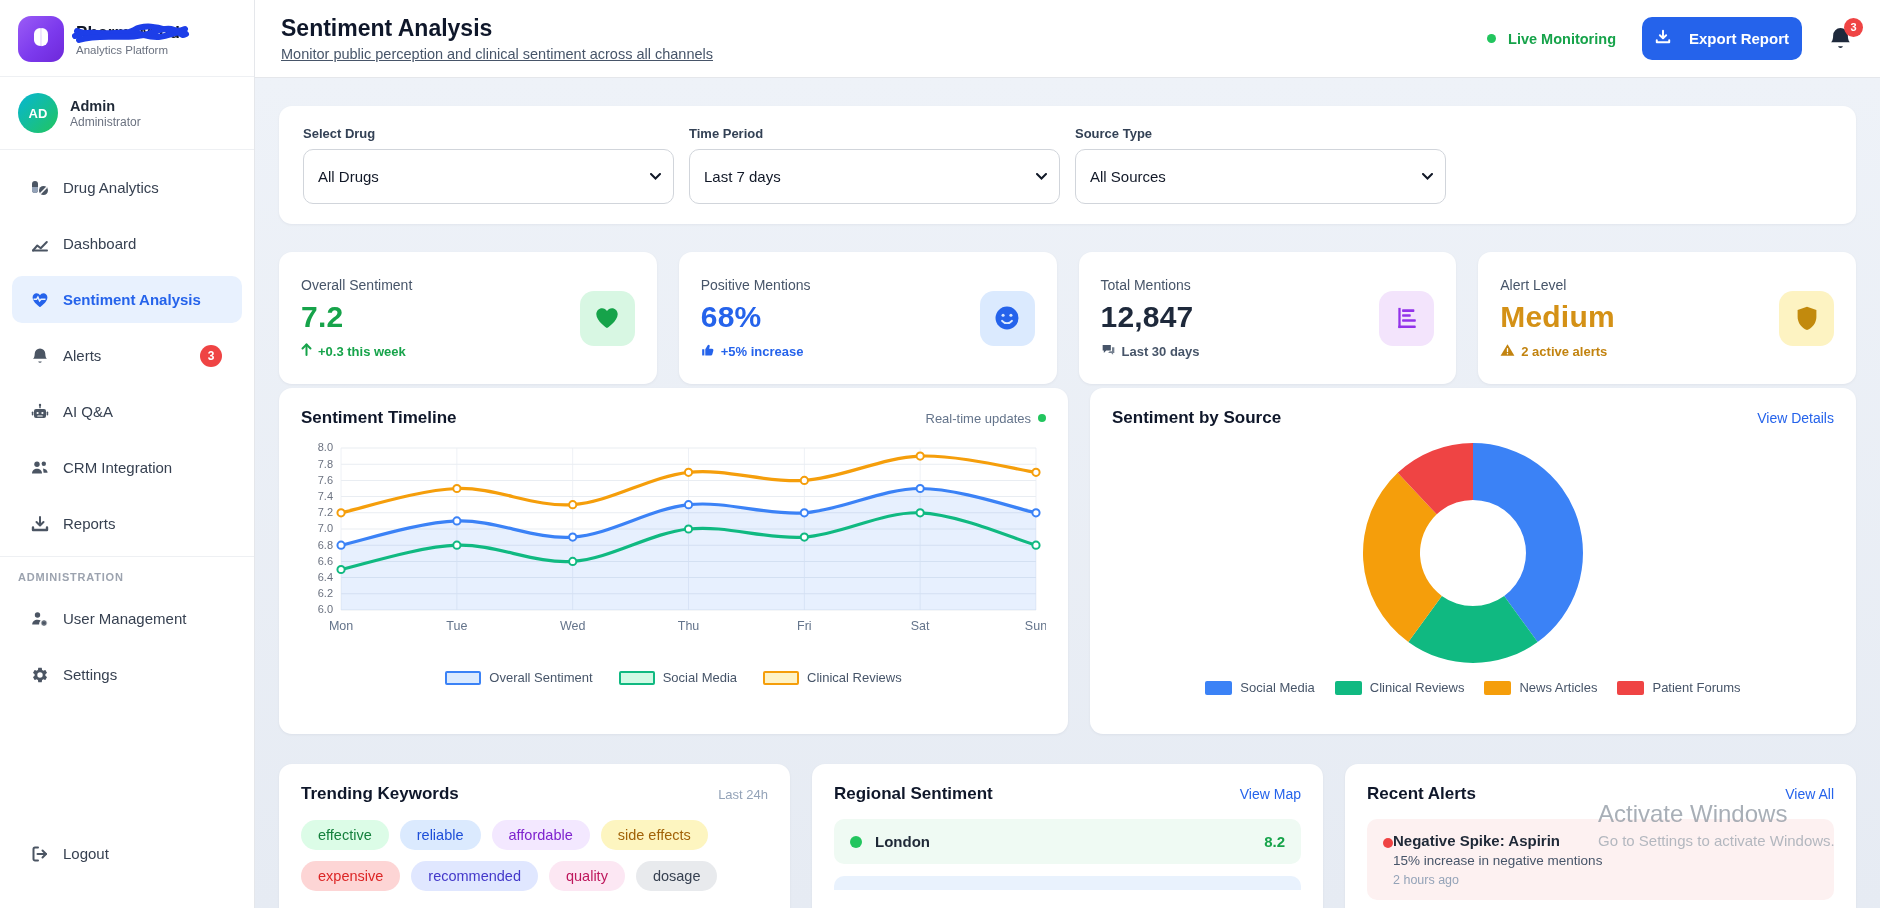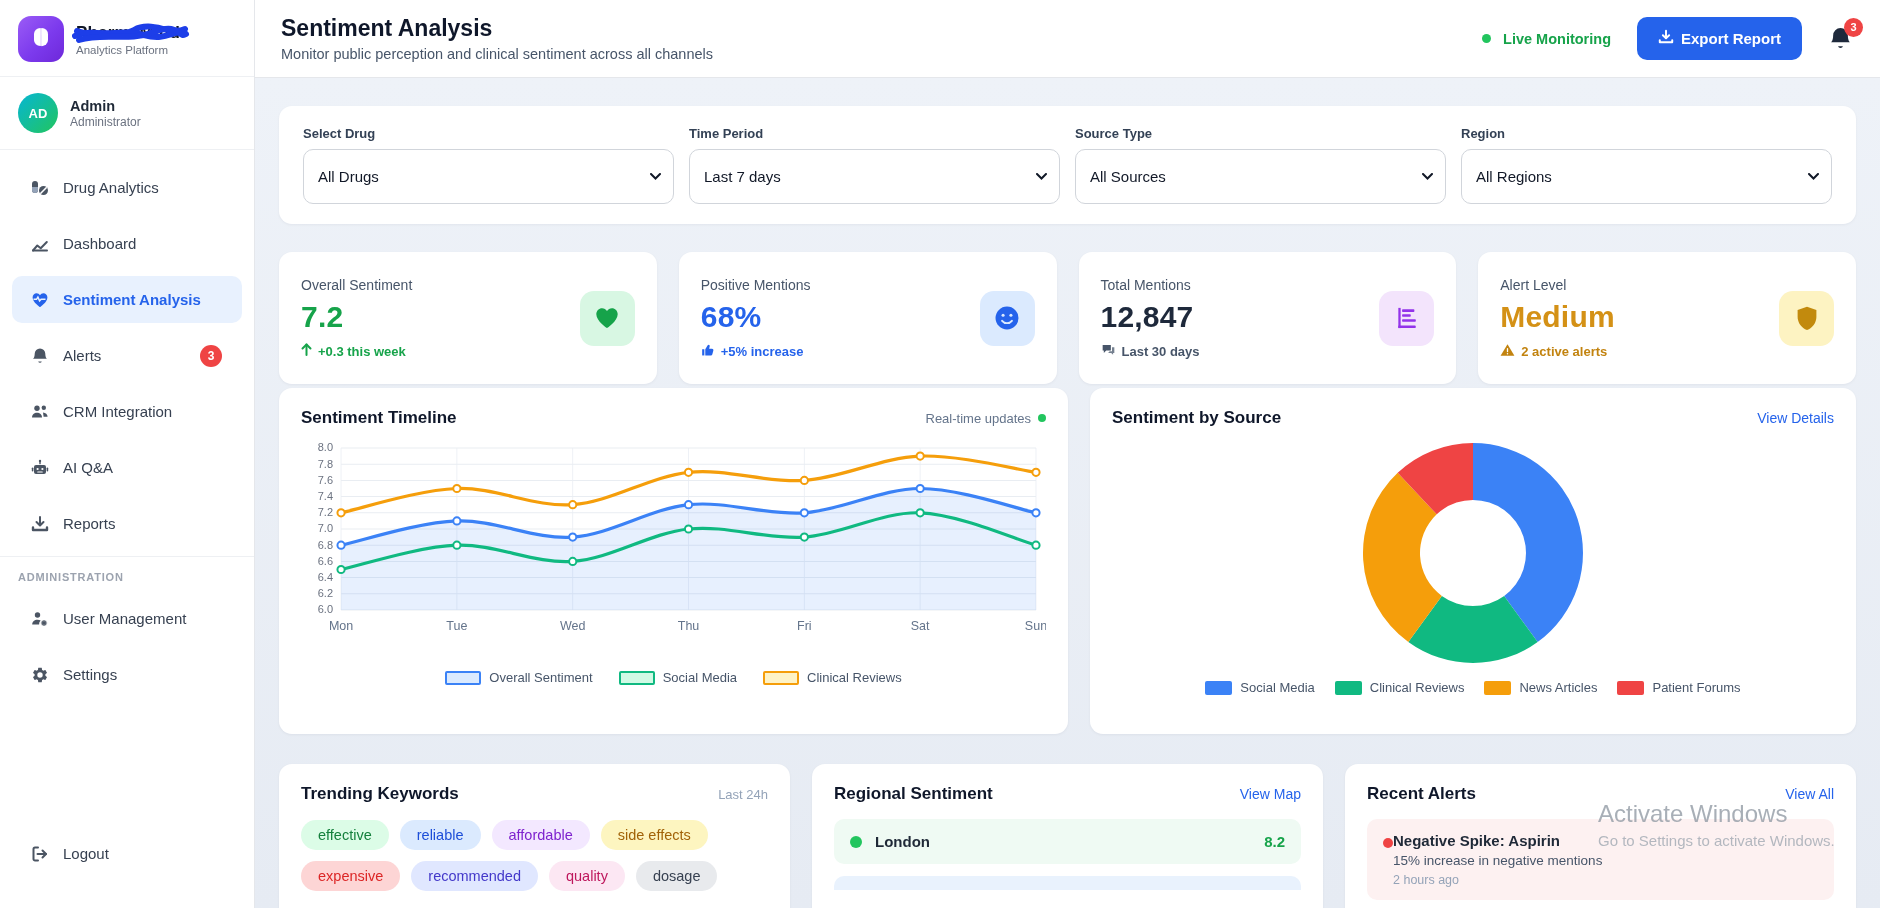--- a/index.html
+++ b/index.html
@@ -25,25 +25,25 @@
   .nav-item.active .nicon { color:#2563eb; }
   .nav-badge { margin-left:auto; margin-right:10px; background:#ef4444; color:#fff; width:22px; height:22px; border-radius:50%; font-size:12px; font-weight:700; display:flex; align-items:center; justify-content:center; }
   .nav-divider { border-top:1px solid #eef0f3; margin:8px 0 14px 0; }
   .section-label { font-size:11px; font-weight:700; letter-spacing:.8px; color:#9ca3af; padding:0 0 12px 18px; }
   .logout-wrap { margin-top:auto; padding-bottom:22px; }
 
   
   .main { flex:1; display:flex; flex-direction:column; height:908px; }
   .topbar { height:78px; min-height:78px; background:#fff; border-bottom:1px solid #e5e7eb; display:flex; align-items:center; padding:0 26px; }
   .page-title { font-size:23px; font-weight:700; color:#0f172a; }
-  .page-sub { font-size:14.5px; color:#475569; margin-top:4px; }
+  .page-sub { font-size:14.5px; color:#475569; margin-top:4px;text-decoration:underline; }
   .topbar-right { margin-left:auto; display:flex; align-items:center; gap:26px; }
   .live { display:flex; align-items:center; gap:12px; color:#16a34a; font-size:14.5px; font-weight:600; }
   .live-dot { width:9px; height:9px; border-radius:50%; background:#22c55e; }
-  .export-btn { display:flex; align-items:center; gap:7px; background:#2563eb; color:#fff; border:none; height:43px; padding:0 21px; border-radius:10px; font-size:15px; font-weight:600; font-family:inherit; cursor:pointer; }
+  .export-btn { display:flex; align-items:center; gap:18px; background:#2563eb; color:#fff; border:none; height:43px; padding:0 13px; border-radius:10px; font-size:15px; font-weight:600; font-family:inherit; cursor:pointer; }
   .bell-wrap { position:relative; width:26px; height:26px; color:#1e293b; }
   .bell-badge { position:absolute; top:-8px; right:-9px; background:#ef4444; color:#fff; width:19px; height:19px; border-radius:50%; font-size:11px; font-weight:700; display:flex; align-items:center; justify-content:center; }
 
   .content { flex:1; padding:28px 24px 0 24px; background:linear-gradient(180deg,#eef2f8 0%,#e6ebf3 100%); overflow:hidden; }
   .card { background:#fff; border-radius:13px; box-shadow:0 1px 3px rgba(15,23,42,.05); }
 
   
   .filter-card { padding:20px 24px; display:grid; grid-template-columns:repeat(4,1fr); gap:15px; }
   .f-label { font-size:13px; font-weight:600; color:#334155; margin-bottom:8px; }
   .sel-wrap { position:relative; }
@@ -166,42 +166,42 @@
             <path d="M9 1.5a5.3 5.3 0 0 0-5.3 5.3c0 3.8-1.5 4.9-1.5 4.9h13.6s-1.5-1.1-1.5-4.9A5.3 5.3 0 0 0 9 1.5z"></path>
             <path d="M7.2 14.5a1.9 1.9 0 0 0 3.6 0z"></path>
           </svg>
         </span>
       <span>Alerts</span>
       <span class="nav-badge">3</span>
     </div>
     <div class="nav-item">
       <span class="nicon">
           <svg width="18" height="18" viewBox="0 0 18 18" fill="currentColor">
-            <circle cx="6" cy="5.2" r="2.7"></circle>
-            <path d="M1 14.5c0-2.9 2.2-4.8 5-4.8s5 1.9 5 4.8z"></path>
-            <circle cx="12.8" cy="4.8" r="2.2"></circle>
-            <path d="M12 9.4c2.6.1 4.6 1.9 4.6 4.4h-4z"></path>
-          </svg>
-        </span>
-      <span>CRM Integration</span>
-    </div>
-    <div class="nav-item">
-      <span class="nicon">
-          <svg width="18" height="18" viewBox="0 0 18 18" fill="currentColor">
             <rect x="3" y="6" width="12" height="9" rx="2"></rect>
             <rect x="8.3" y="2.2" width="1.4" height="3"></rect>
             <circle cx="9" cy="2" r="1.2"></circle>
             <rect x="0.8" y="8.5" width="1.6" height="4" rx="0.8"></rect>
             <rect x="15.6" y="8.5" width="1.6" height="4" rx="0.8"></rect>
             <circle cx="6.6" cy="10" r="1.1" fill="#fff"></circle>
             <circle cx="11.4" cy="10" r="1.1" fill="#fff"></circle>
             <rect x="6.2" y="12.4" width="5.6" height="1.2" rx="0.6" fill="#fff"></rect>
           </svg>
         </span>
       <span>AI Q&amp;A</span>
+    </div>
+    <div class="nav-item">
+      <span class="nicon">
+          <svg width="18" height="18" viewBox="0 0 18 18" fill="currentColor">
+            <circle cx="6" cy="5.2" r="2.7"></circle>
+            <path d="M1 14.5c0-2.9 2.2-4.8 5-4.8s5 1.9 5 4.8z"></path>
+            <circle cx="12.8" cy="4.8" r="2.2"></circle>
+            <path d="M12 9.4c2.6.1 4.6 1.9 4.6 4.4h-4z"></path>
+          </svg>
+        </span>
+      <span>CRM Integration</span>
     </div>
     <div class="nav-item">
       <span class="nicon">
           <svg width="18" height="18" viewBox="0 0 18 18" fill="none" stroke="currentColor" stroke-width="2" stroke-linecap="round" stroke-linejoin="round">
             <path d="M9 2v8"></path>
             <path d="M5.5 7L9 10.5 12.5 7"></path>
             <path d="M2 12.5V15h14v-2.5" stroke-width="2.4"></path>
           </svg>
         </span>
       <span>Reports</span>
@@ -294,29 +294,20 @@
           <select><option>Last 7 days</option></select>
           <span class="sel-chev"><svg width="11" height="7" viewBox="0 0 11 7" fill="none" stroke="currentColor" stroke-width="2" stroke-linecap="round">
                 <path d="M1 1l4.5 4.5L10 1"></path>
               </svg></span>
         </div>
       </div>
       <div>
         <div class="f-label">Source Type</div>
         <div class="sel-wrap">
           <select><option>All Sources</option></select>
-          <span class="sel-chev"><svg width="11" height="7" viewBox="0 0 11 7" fill="none" stroke="currentColor" stroke-width="2" stroke-linecap="round">
-                <path d="M1 1l4.5 4.5L10 1"></path>
-              </svg></span>
-        </div>
-      </div>
-      <div>
-        <div class="f-label">Region</div>
-        <div class="sel-wrap">
-          <select><option>All Regions</option></select>
           <span class="sel-chev"><svg width="11" height="7" viewBox="0 0 11 7" fill="none" stroke="currentColor" stroke-width="2" stroke-linecap="round">
                 <path d="M1 1l4.5 4.5L10 1"></path>
               </svg></span>
         </div>
       </div>
     </div>
 
     <div class="stats-row">
       <div class="card stat-card">
         <div>

